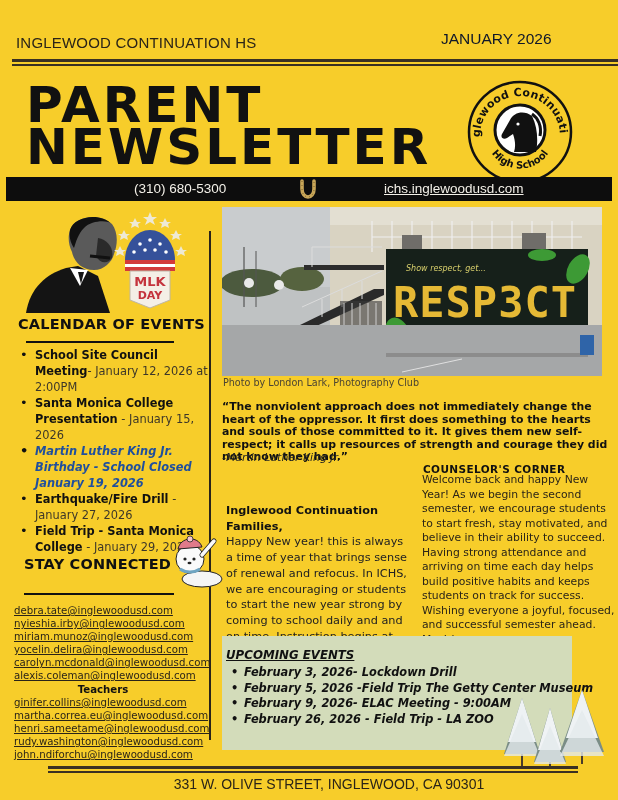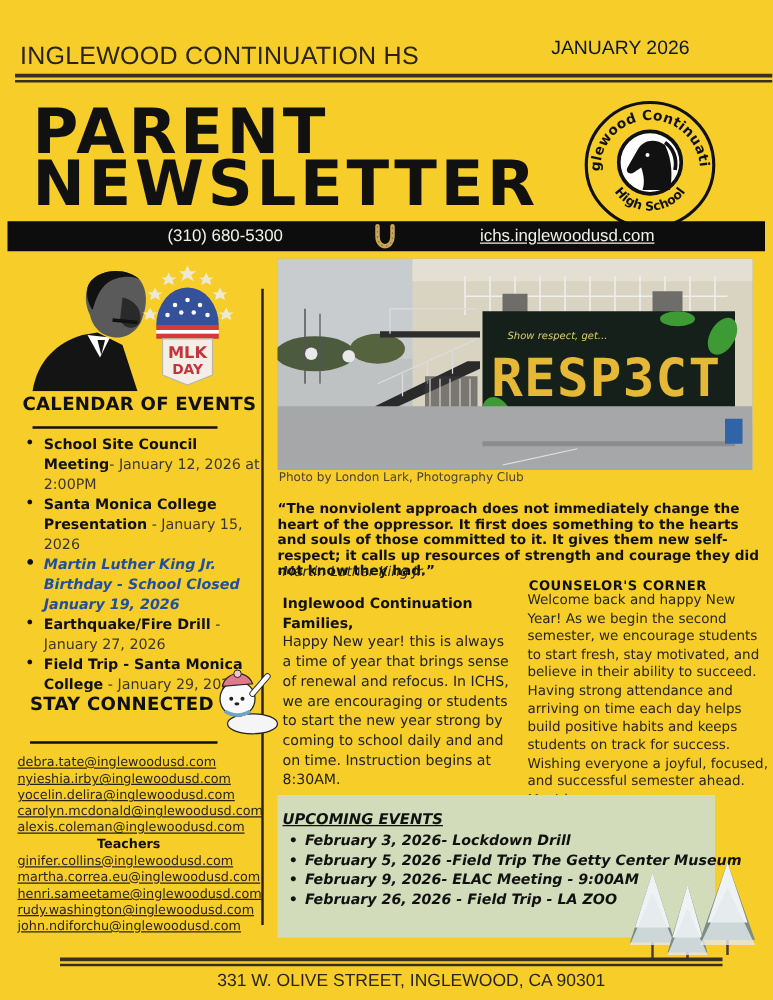--- a/index.html
+++ b/index.html
@@ -2,21 +2,21 @@
 <html><head>
 <meta charset="utf-8">
 <style>
   * { box-sizing: border-box; margin: 0; padding: 0; }
   html, body { width: 618px; height: 800px; overflow: hidden; }
   body { background: #f7cd2a; font-family: "DejaVu Sans", sans-serif; color: #1b1b1b; position: relative; }
 
   .abs { position: absolute; }
 
   
-  .school-name { left: 16px; top: 34px; font-size: 20px; letter-spacing: 0.2px; color: #2a2418; font-family: "Liberation Sans", sans-serif; }
+  .school-name { left: 16px; top: 34px; font-size: 15px; letter-spacing: 0.2px; color: #2a2418; font-family: "Liberation Sans", sans-serif; }
   .issue-date { left: 441px; top: 30px; font-size: 15.5px; color: #0f172a; font-family: "Liberation Sans", sans-serif; }
   .rule-thick { left: 12px; width: 606px; height: 3px; background: #3a3022; }
   .rule-thin { left: 12px; width: 606px; height: 2px; background: #3a3022; }
 
   .title { left: 26px; font-family: "DejaVu Sans", sans-serif; font-weight: bold; color: #111; letter-spacing: 3px; line-height: 1; }
   .title-1 { top: 80px; font-size: 50px; }
   .title-2 { top: 122px; font-size: 50px; }
 
   
   .logo { left: 466px; top: 80px; width: 108px; height: 104px; }
@@ -50,21 +50,21 @@
   .polar-bear { left: 172px; top: 535px; width: 56px; height: 56px; }
 
   
   .photo { left: 222px; top: 207px; width: 380px; height: 169px; overflow: hidden; background: #b9b9b5; }
   .caption { left: 223px; top: 377px; font-size: 9.6px; color: #4a4333; }
 
   .quote { left: 222px; top: 401px; width: 392px; font-size: 10.9px; line-height: 12.6px; font-weight: bold; color: #111; }
   .quote-attr { left: 222px; top: 451px; font-size: 10.9px; font-style: italic; color: #222; }
 
   .letter { left: 226px; top: 475px; width: 184px; font-size: 11.3px; line-height: 15.7px; color: #222; }
-  .letter .greet { font-weight: bold; color: #111; }
+  .letter .greet { font-weight: bold; color: #111; margin-top: 28px; }
 
   .counselor-h { left: 423px; top: 463px; font-size: 10.5px; font-weight: bold; letter-spacing: 0.4px; color: #111; font-family: "DejaVu Sans", sans-serif; }
   .counselor-body { left: 422px; top: 473px; width: 196px; font-size: 10.8px; line-height: 14.55px; color: #2b2518; }
 
   .upcoming { left: 222px; top: 636px; width: 350px; height: 114px; background: #d3dcba; }
   .upcoming-h { left: 226px; top: 648px; font-size: 11.8px; font-weight: bold; font-style: italic; text-decoration: underline; color: #111; }
   .upcoming-list { left: 226px; top: 665px; list-style: none; width: 350px; }
   .upcoming-list li { position: relative; padding-left: 18px; font-size: 11.4px; line-height: 15.7px; font-weight: bold; font-style: italic; color: #111; white-space: nowrap; }
   .upcoming-list li::before { content: "•"; position: absolute; left: 5px; top: 0; font-style: normal; }
 
@@ -177,20 +177,21 @@
   <path d="M 8 34 C 14 38 22 38 28 34" stroke="#6fa5c2" stroke-width="3" fill="none"></path>
   <path d="M 30 20 L 42 6" stroke="#222" stroke-width="5" stroke-linecap="round"></path>
   <path d="M 30 20 L 42 6" stroke="#fafafa" stroke-width="3.5" stroke-linecap="round"></path>
 </svg>
 
 <div class="abs section-h stay-h">STAY CONNECTED</div>
 <div class="abs stay-rule"></div>
 <div class="abs emails">
   <a>debra.tate@inglewoodusd.com</a>
   <a>nyieshia.irby@inglewoodusd.com</a>
+  <a>miriam.munoz@inglewoodusd.com</a>
   <a>yocelin.delira@inglewoodusd.com</a>
   <a>carolyn.mcdonald@inglewoodusd.com</a>
   <a>alexis.coleman@inglewoodusd.com</a>
   <div class="sub">Teachers</div>
   <a>ginifer.collins@inglewoodusd.com</a>
   <a>martha.correa.eu@inglewoodusd.com</a>
   <a>henri.sameetame@inglewoodusd.com</a>
   <a>rudy.washington@inglewoodusd.com</a>
   <a>john.ndiforchu@inglewoodusd.com</a>
 </div>

